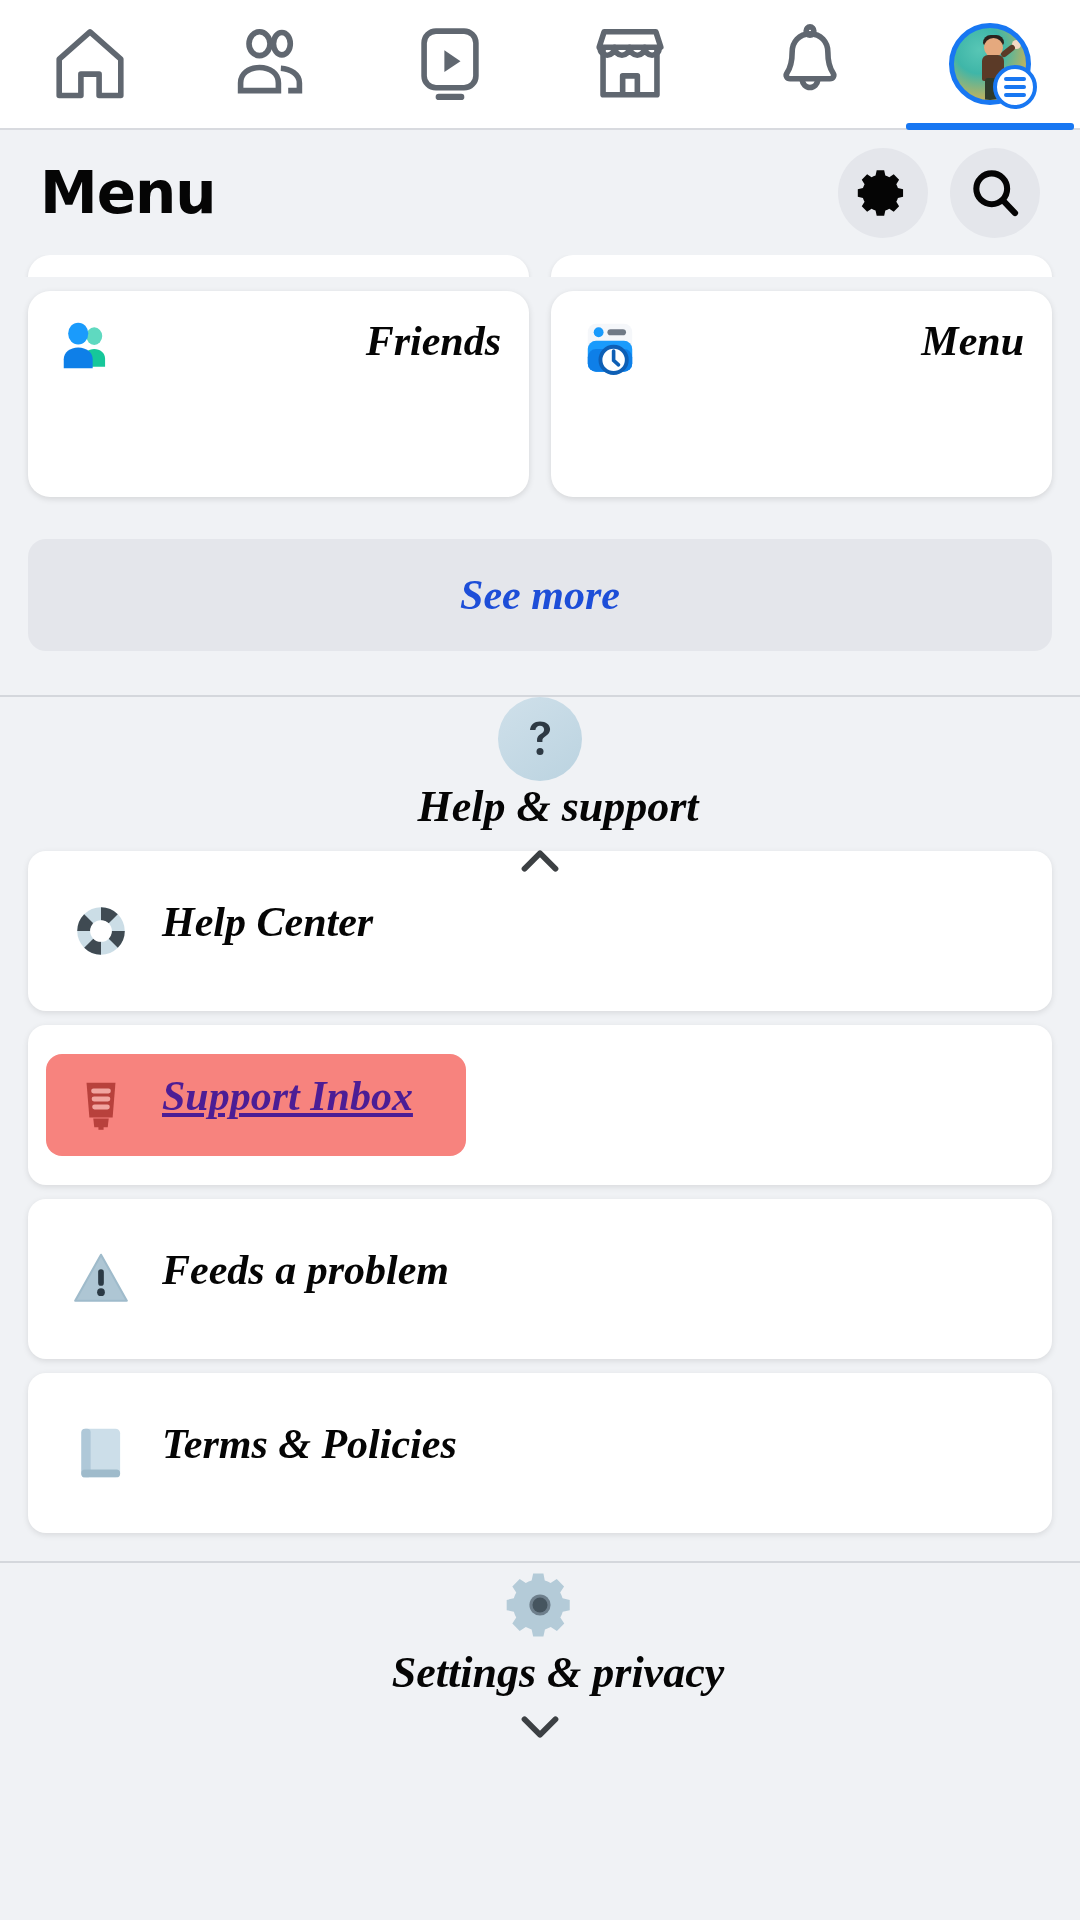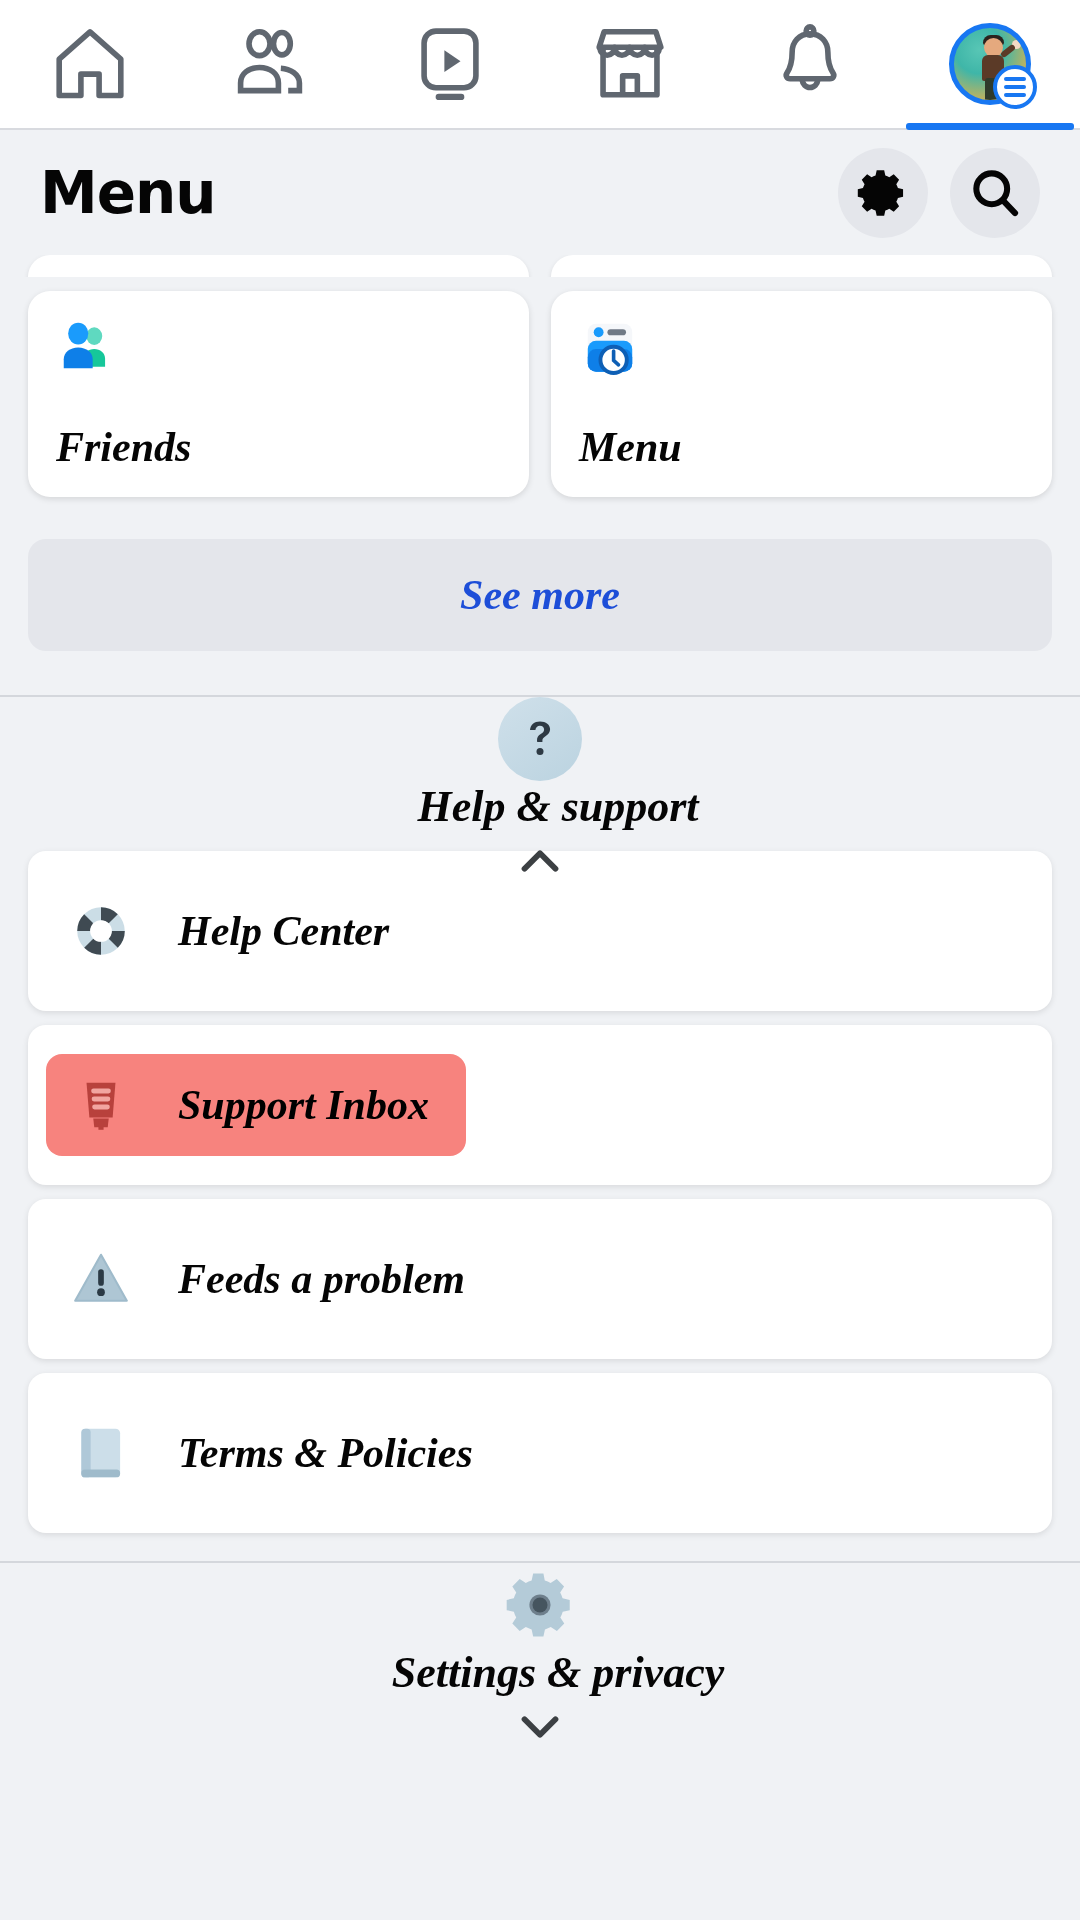--- a/index.html
+++ b/index.html
@@ -150,21 +150,20 @@
   }
 
   .card {
     flex: 1;
     height: 206px;
     background: #FFFFFF;
     border-radius: 22px;
     box-shadow: 0 2px 6px rgba(0,0,0,0.12);
     padding: 26px 28px;
     display: flex;
-    flex-direction: column;
     justify-content: space-between;
   }
   .card-label {
     font-size: 42px;
     font-style: italic;
     font-weight: bold;
     color: #050505;
   }
 
   .see-more {
@@ -216,43 +215,42 @@
     height: 160px;
     background: #FFFFFF;
     border-radius: 18px;
     box-shadow: 0 2px 6px rgba(0,0,0,0.10);
     display: flex;
     align-items: center;
     padding: 0 18px;
   }
   .row-inner {
     display: flex;
-    align-items: center;
+    align-items: flex-start;
     border-radius: 16px;
     padding: 18px 22px;
-    gap: 16px;
   }
   .row-inner.highlight {
     background: #F7837E;
     width: 420px;
   }
   .row-icon {
     width: 66px; height: 66px;
     flex: none;
     display: flex; align-items: center; justify-content: center;
   }
   .row-label {
     margin-left: 28px;
     font-size: 42px;
     font-style: italic;
     font-weight: bold;
     color: #050505;
     white-space: nowrap;
   }
-  .row-inner.highlight .row-label { color: #000000; }
+  .row-inner.highlight .row-label { color: #4c1d95; text-decoration: underline; }
 
   .bottom-divider {
     margin-top: 28px;
     height: 2px;
     background: #D4D7DC;
   }
 </style>
 </head>
 <body>
 

